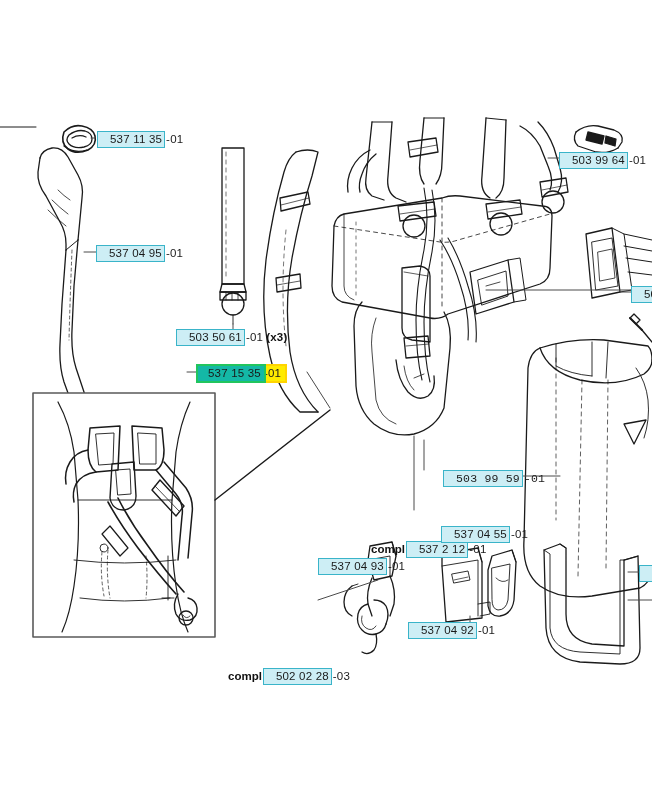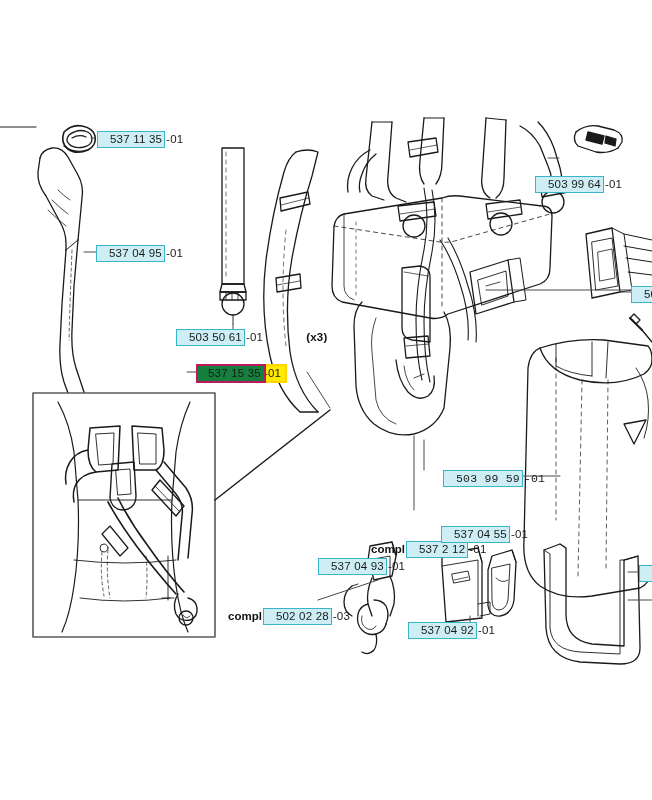--- a/index.html
+++ b/index.html
@@ -38,43 +38,42 @@
     z-index: 6;
   }
   .lbl .hl {
     background: #cdeef5;
     border: 1px solid #3ab4c9;
     padding: 1px 2px 1px 12px;
     display: inline-block;
     margin-right: -1px;
   }
   .lbl .hl-yellow {
-    background: #15803d;
-    border: 2px solid #be185d;
+    background: #14b8a6;
+    border: 2px solid #22c55e;
     padding: 1px 3px 1px 10px;
     display: inline-block;
   }
   .lbl .tail {
     display: inline-block;
     padding-left: 1px;
   }
   .lbl .prefix {
     font-weight: bold;
     color: #111;
     display: inline-block;
     padding-right: 1px;
     letter-spacing: 0;
     margin-top: 40px;
   }
   .lbl .suffixnote {
     font-weight: bold;
     color: #111;
     display: inline-block;
     padding-left: 3px;
-    margin-left: 40px;
   }
   .lbl.yellowrow .hl-yellow { position: relative; }
   .lbl.yellowrow .tail {
     background: #ffeb00;
     border: 2px solid #ffd400;
     border-left: none;
     margin-left: -2px;
     padding: 1px 4px 1px 0;
   }
   .lbl.cyanrow .tail {
@@ -345,21 +344,21 @@
   </div>
 
   <div class="lbl cyanrow" style="left:176px; top:329px;">
     <span class="hl">503 50 61</span><span class="tail">-01</span><span class="suffixnote">(x3)</span>
   </div>
 
   <div class="lbl yellowrow" style="left:196px; top:364px;">
     <span class="hl-yellow">537 15 35</span><span class="tail">-01</span>
   </div>
 
-  <div class="lbl cyanrow" style="left:535px; top:152px;margin-top:24px;">
+  <div class="lbl cyanrow" style="left:559px; top:152px;">
     <span class="hl">503 99 64</span><span class="tail">-01</span>
   </div>
 
   <div class="lbl cyanrow" style="left:631px; top:286px;">
     <span class="hl">50</span>
   </div>
 
   <div class="lbl cyanrow" style="left:443px; top:470px;font-family:Liberation Mono, monospace;">
     <span class="hl">503 99 59</span><span class="tail">-01</span>
   </div>
@@ -369,21 +368,21 @@
   </div>
 
   <div class="lbl cyanrow" style="left:441px; top:526px;">
     <span class="hl">537 04 55</span><span class="tail">-01</span>
   </div>
 
   <div class="lbl cyanrow" style="left:286px; top:558px;margin-left:32px;">
     <span class="hl">537 04 93</span><span class="tail">-01</span>
   </div>
 
-  <div class="lbl cyanrow" style="left:228px; top:570px;">
+  <div class="lbl cyanrow" style="left:228px; top:630px;">
     <span class="prefix">compl</span><span class="hl">502 02 28</span><span class="tail">-03</span>
   </div>
 
   <div class="lbl cyanrow" style="left:408px; top:622px;">
     <span class="hl">537 04 92</span><span class="tail">-01</span>
   </div>
 
   <div class="lbl cyanrow" style="left:639px; top:565px;">
     <span class="hl">5</span>
   </div>

